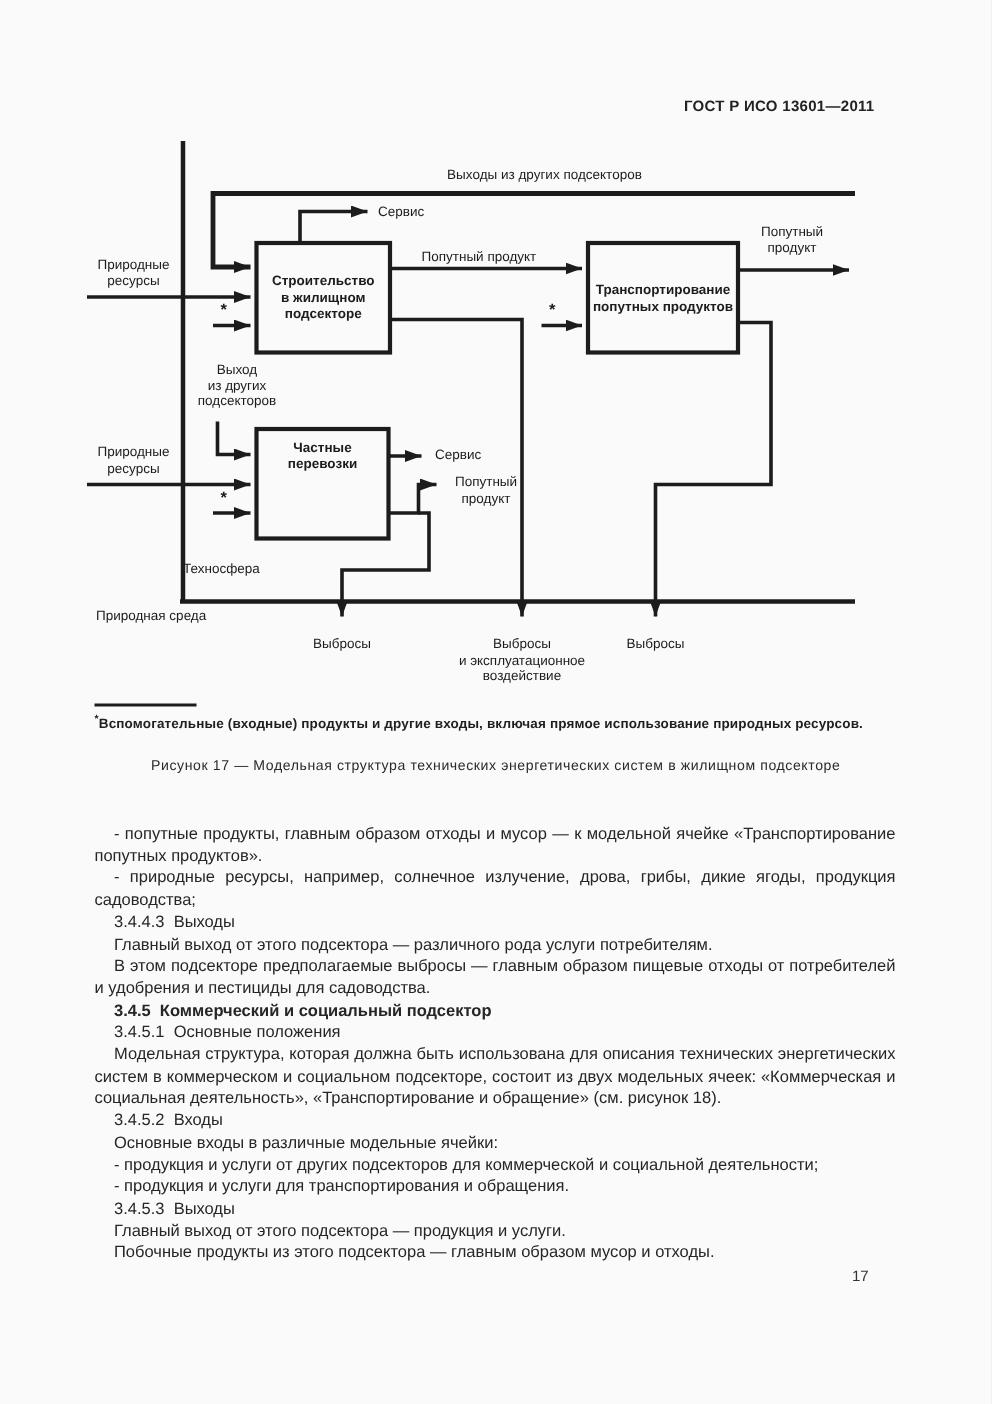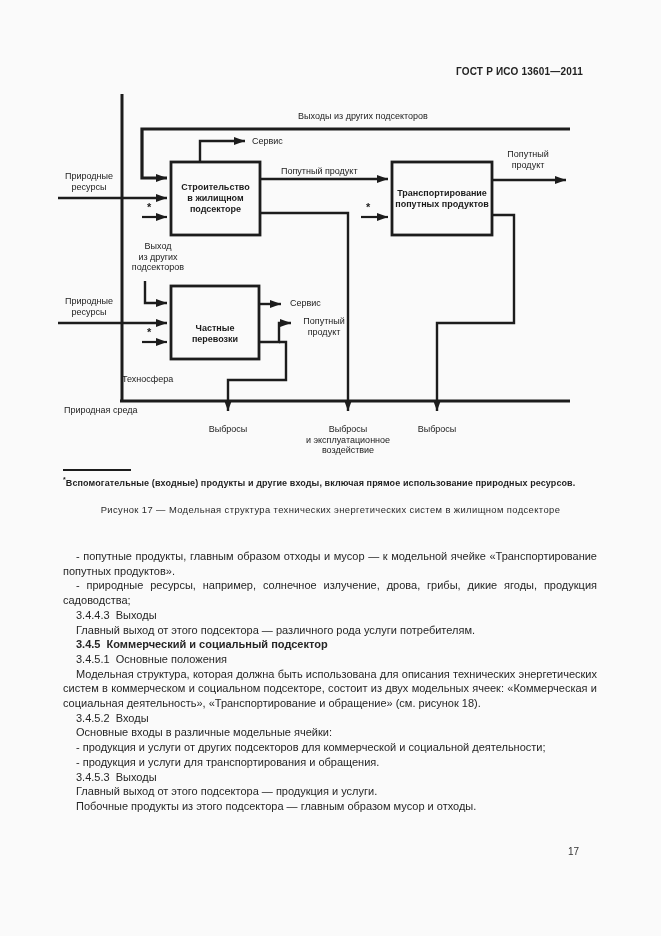--- a/index.html
+++ b/index.html
@@ -111,21 +111,21 @@
 продукт</div>
 
   <div class="abs dlabel" style="left:128px;top:241px;width:60px;">Выход
 из других
 подсекторов</div>
 
   <div class="abs dlabel" style="left:60px;top:296px;width:58px;">Природные
 ресурсы</div>
   <div class="abs ast" style="left:147px;top:328px;">*</div>
 
-  <div class="abs boxlab" style="left:173px;top:306px;width:84px;height:56px;">Частные
+  <div class="abs boxlab" style="left:173px;top:276px;width:84px;height:56px;">Частные
 перевозки</div>
 
   <div class="abs dlabel left nowrap" style="left:290px;top:298px;">Сервис</div>
   <div class="abs dlabel" style="left:297px;top:316px;width:54px;">Попутный
 продукт</div>
 
   <div class="abs dlabel left nowrap" style="left:122px;top:374px;">Техносфера</div>
   <div class="abs dlabel left nowrap" style="left:64px;top:405px;">Природная среда</div>
 
   <div class="abs dlabel" style="left:188px;top:424px;width:80px;">Выбросы</div>
@@ -137,20 +137,21 @@
   <div class="abs fnrule" style="left:63px;top:469px;width:68px;"></div>
   <div class="abs fnote" style="left:63px;top:476px;width:536px;"><sup>*</sup><span>Вспомогательные (входные) продукты и другие входы, включая прямое использование природных ресурсов.</span></div>
 
   <div class="abs caption" style="left:40px;top:504px;width:581px;">Рисунок 17 — Модельная структура технических энергетических систем в жилищном подсекторе</div>
 
   <div class="abs body-text" style="left:63px;top:549px;width:534px;">
       <div class="para">- попутные продукты, главным образом отходы и мусор — к модельной ячейке «Транспортирование попутных продуктов».</div>
       <div class="para">- природные ресурсы, например, солнечное излучение, дрова, грибы, дикие ягоды, продукция садоводства;</div>
       <div class="para">3.4.4.3&nbsp; Выходы</div>
       <div class="para">Главный выход от этого подсектора — различного рода услуги потребителям.</div>
+      <div class="para">В этом подсекторе предполагаемые выбросы — главным образом пищевые отходы от потребителей и удобрения и пестициды для садоводства.</div>
       <div class="para bold">3.4.5&nbsp; Коммерческий и социальный подсектор</div>
       <div class="para">3.4.5.1&nbsp; Основные положения</div>
       <div class="para">Модельная структура, которая должна быть использована для описания технических энергетических систем в коммерческом и социальном подсекторе, состоит из двух модельных ячеек: «Коммерческая и социальная деятельность», «Транспортирование и обращение» (см. рисунок 18).</div>
       <div class="para">3.4.5.2&nbsp; Входы</div>
       <div class="para">Основные входы в различные модельные ячейки:</div>
       <div class="para">- продукция и услуги от других подсекторов для коммерческой и социальной деятельности;</div>
       <div class="para">- продукция и услуги для транспортирования и обращения.</div>
       <div class="para">3.4.5.3&nbsp; Выходы</div>
       <div class="para">Главный выход от этого подсектора — продукция и услуги.</div>
       <div class="para">Побочные продукты из этого подсектора — главным образом мусор и отходы.</div>

